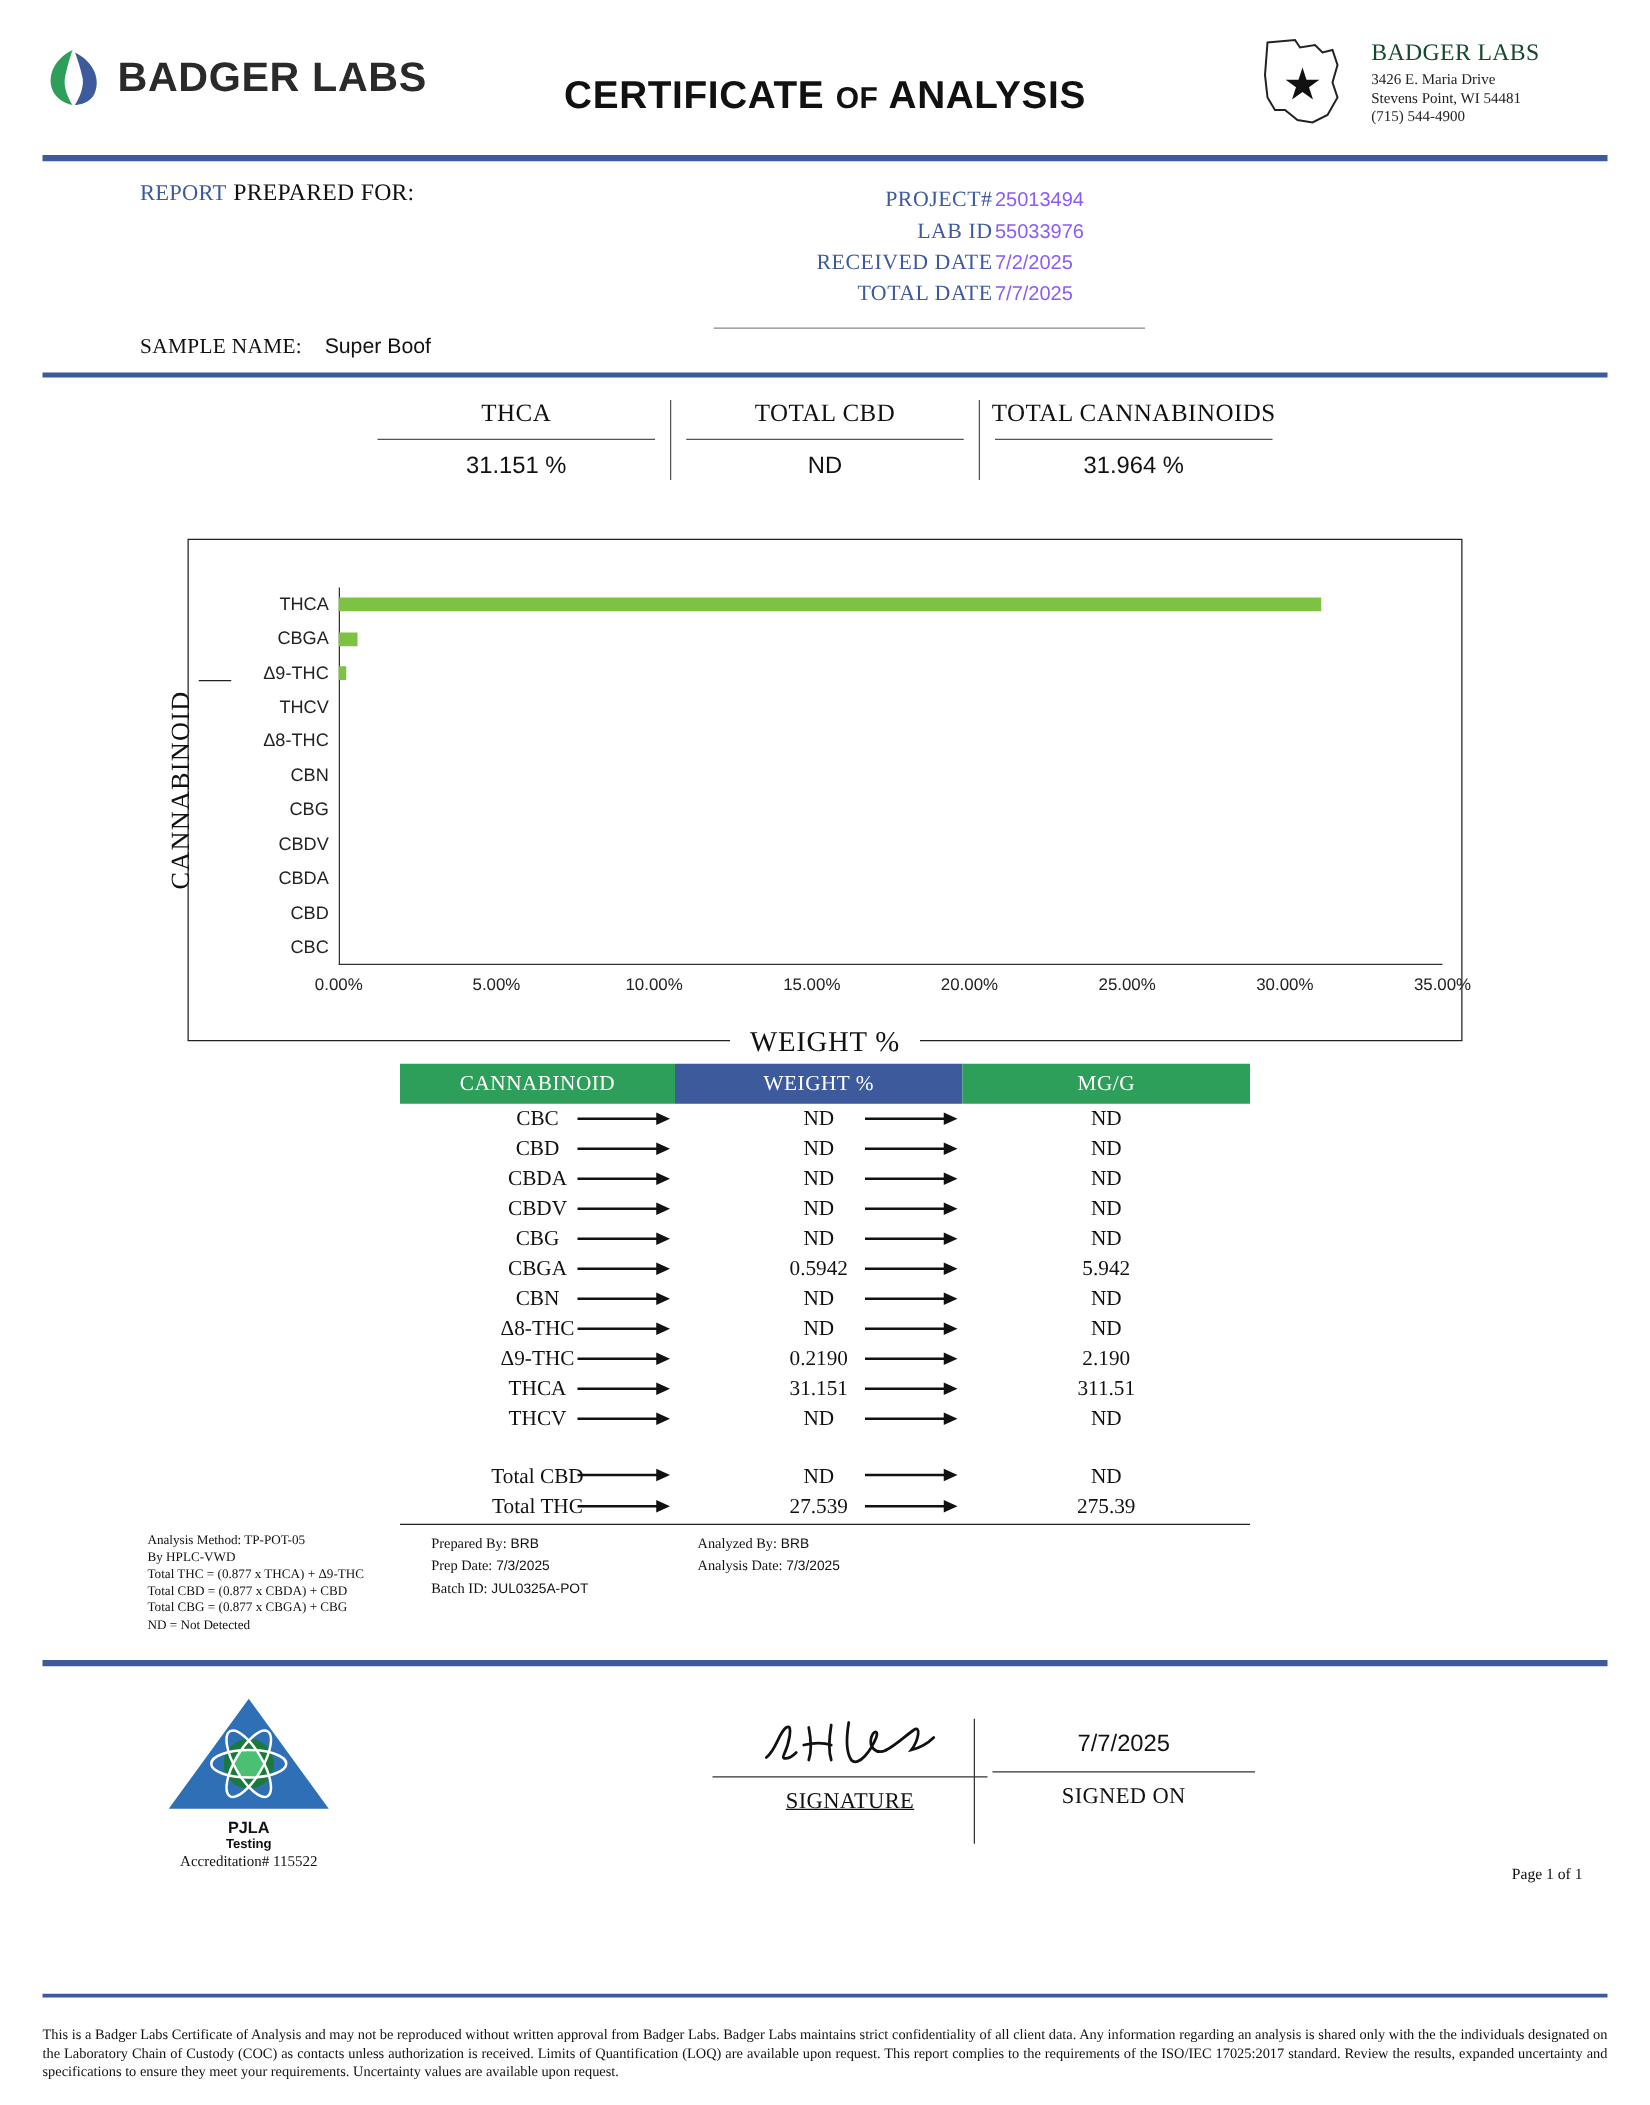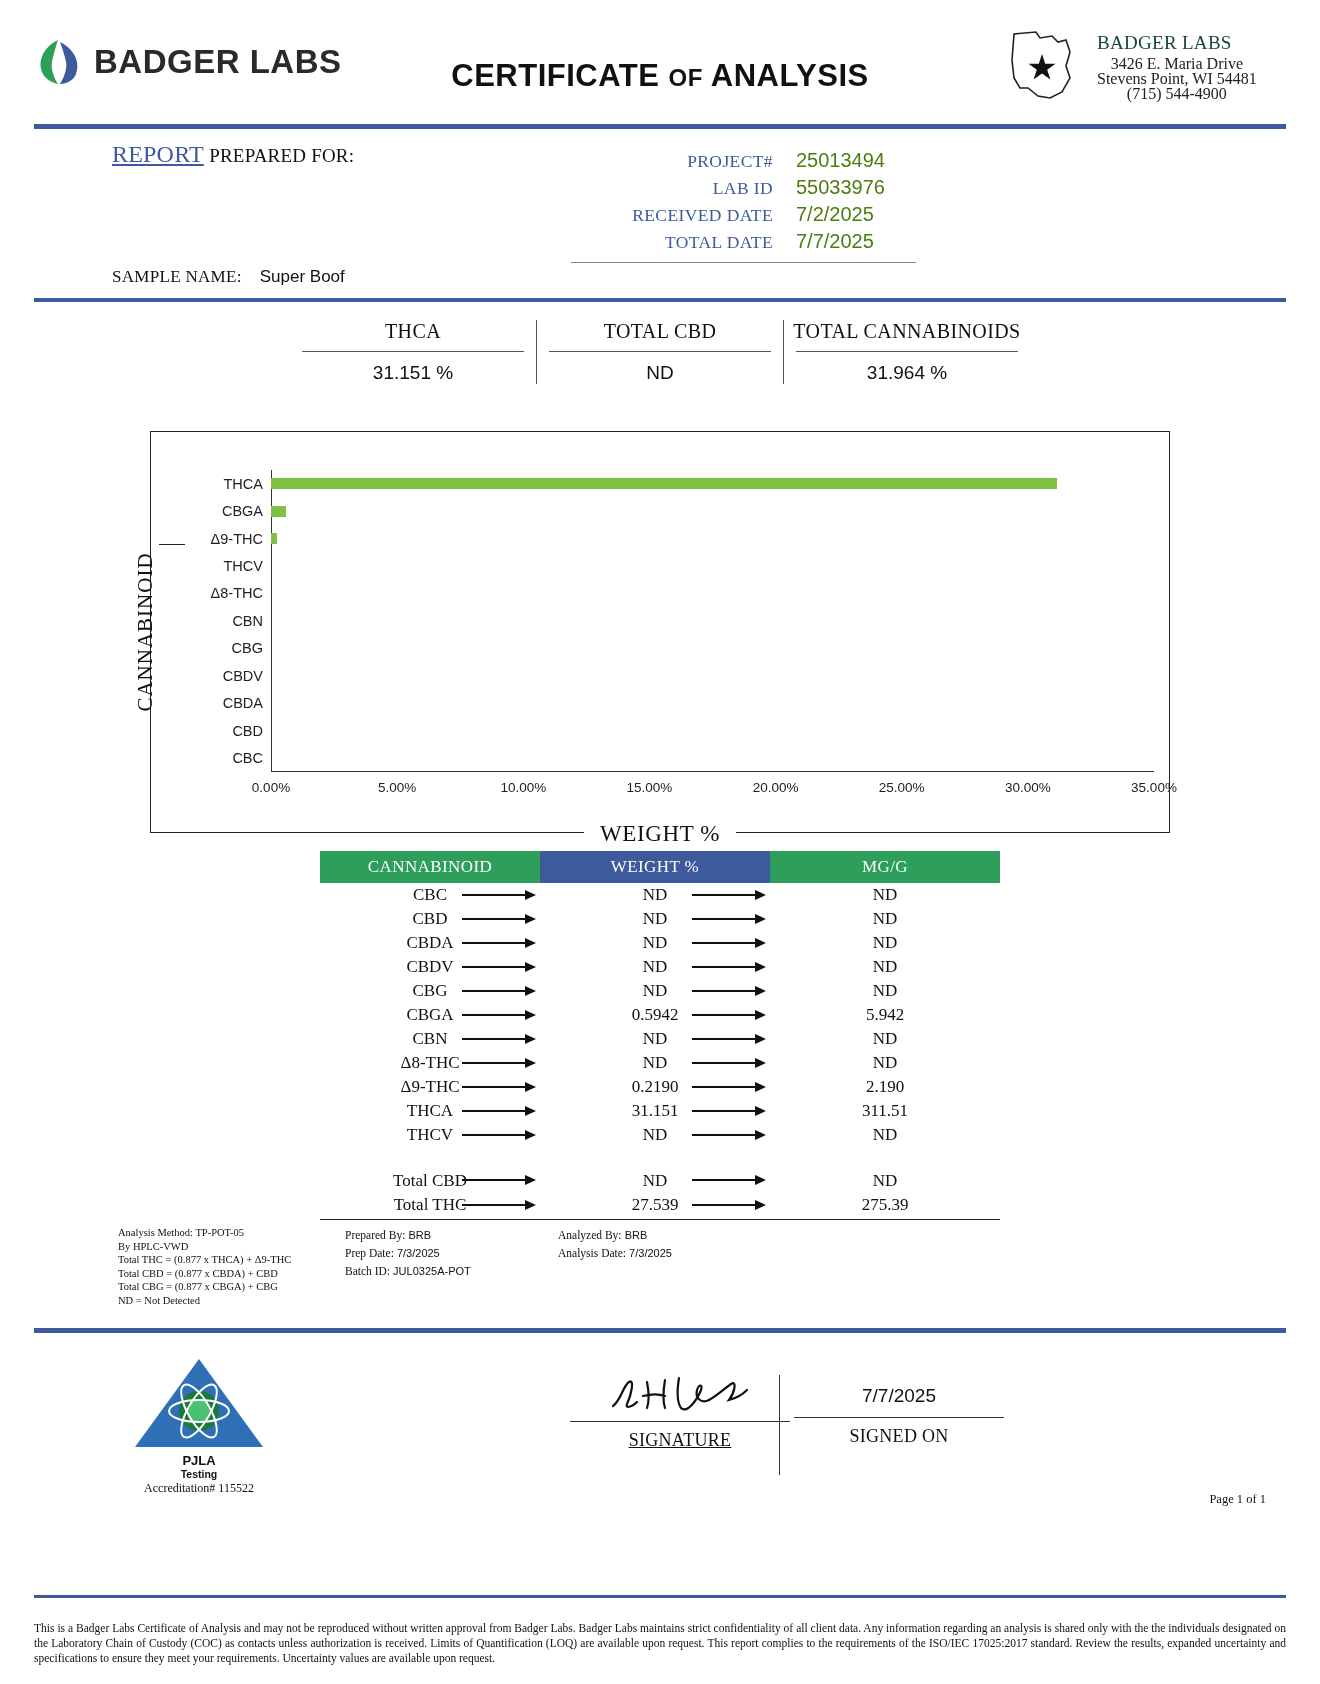--- a/index.html
+++ b/index.html
@@ -26,39 +26,39 @@
     position:absolute; left:0; right:0; top:58px; text-align:center;
     font-family:"Liberation Sans", sans-serif;
     font-weight:bold; font-size:31px; letter-spacing:0.5px; color:#111;
   }
   .coa-title .of { font-size:24px; }
   .lab-block { position:absolute; right:28px; top:20px; width:300px; text-align:left; }
   .lab-name {
     position:absolute; left:105px; top:12px;
     font-family:"Liberation Serif", serif; font-size:19px; color:#17492f; letter-spacing:0.3px;
   }
-  .lab-addr { position:absolute; left:105px; top:36px; font-size:16px; line-height:15px; color:#222;text-align:center; }
+  .lab-addr { position:absolute; left:105px; top:36px; font-size:12px; line-height:15px; color:#222; }
   .wi-state { position:absolute; left:8px; top:6px; width:84px; height:80px; }
   .wi-state svg { width:84px; height:80px; }
 
   .rule-blue { height:5px; background:#3d5a9c; margin:4px 34px 0 34px; }
   .rule-blue.thin { height:4px; }
 
   
   .prepared { position:relative; height:165px; margin:0 34px; }
   .prepared-label {
     position:absolute; left:78px; top:12px;
     font-size:21px; letter-spacing:0.2px;
   }
-  .prepared-label .rp { color:#3d5a9c; text-decoration:underline; font-size:24px;}
+  .prepared-label .rp { color:#3d5a9c; font-size:18px;}
   .prepared-label .pf { color:#111; font-size:19px; }
   .meta { position:absolute; right:370px; top:20px; width:460px; }
   .meta-row { display:flex; justify-content:flex-end; align-items:baseline; margin-bottom:4px; }
   .meta-key { color:#3d5a9c; font-size:17.5px; letter-spacing:0.4px; }
-  .meta-val { width:120px; text-align:left; margin-left:23px; font-family:"Liberation Sans", sans-serif; font-size:20px; color:#4d7c0f; }
+  .meta-val { width:120px; text-align:left; margin-left:2px; font-family:"Liberation Sans", sans-serif; font-size:16px; color:#8b5cf6; }
   .meta-underline { position:absolute; right:370px; top:133px; width:345px; border-top:1px solid #888; }
   .sample-row { position:absolute; left:78px; top:138px; display:flex; align-items:baseline; gap:18px; }
   .sample-label { font-size:17px; letter-spacing:0.3px; }
   .sample-value { font-family:"Liberation Sans", sans-serif; font-size:17px; }
 
   
   .summary { position:relative; margin:18px 34px 0 34px; height:95px; }
   .sumgrid { display:flex; justify-content:center; gap:0; margin-top:6px; }
   .sumcol { width:230px; text-align:center; position:relative; padding:0 8px; }
   .sumcol + .sumcol { border-left:1px solid #555; }

